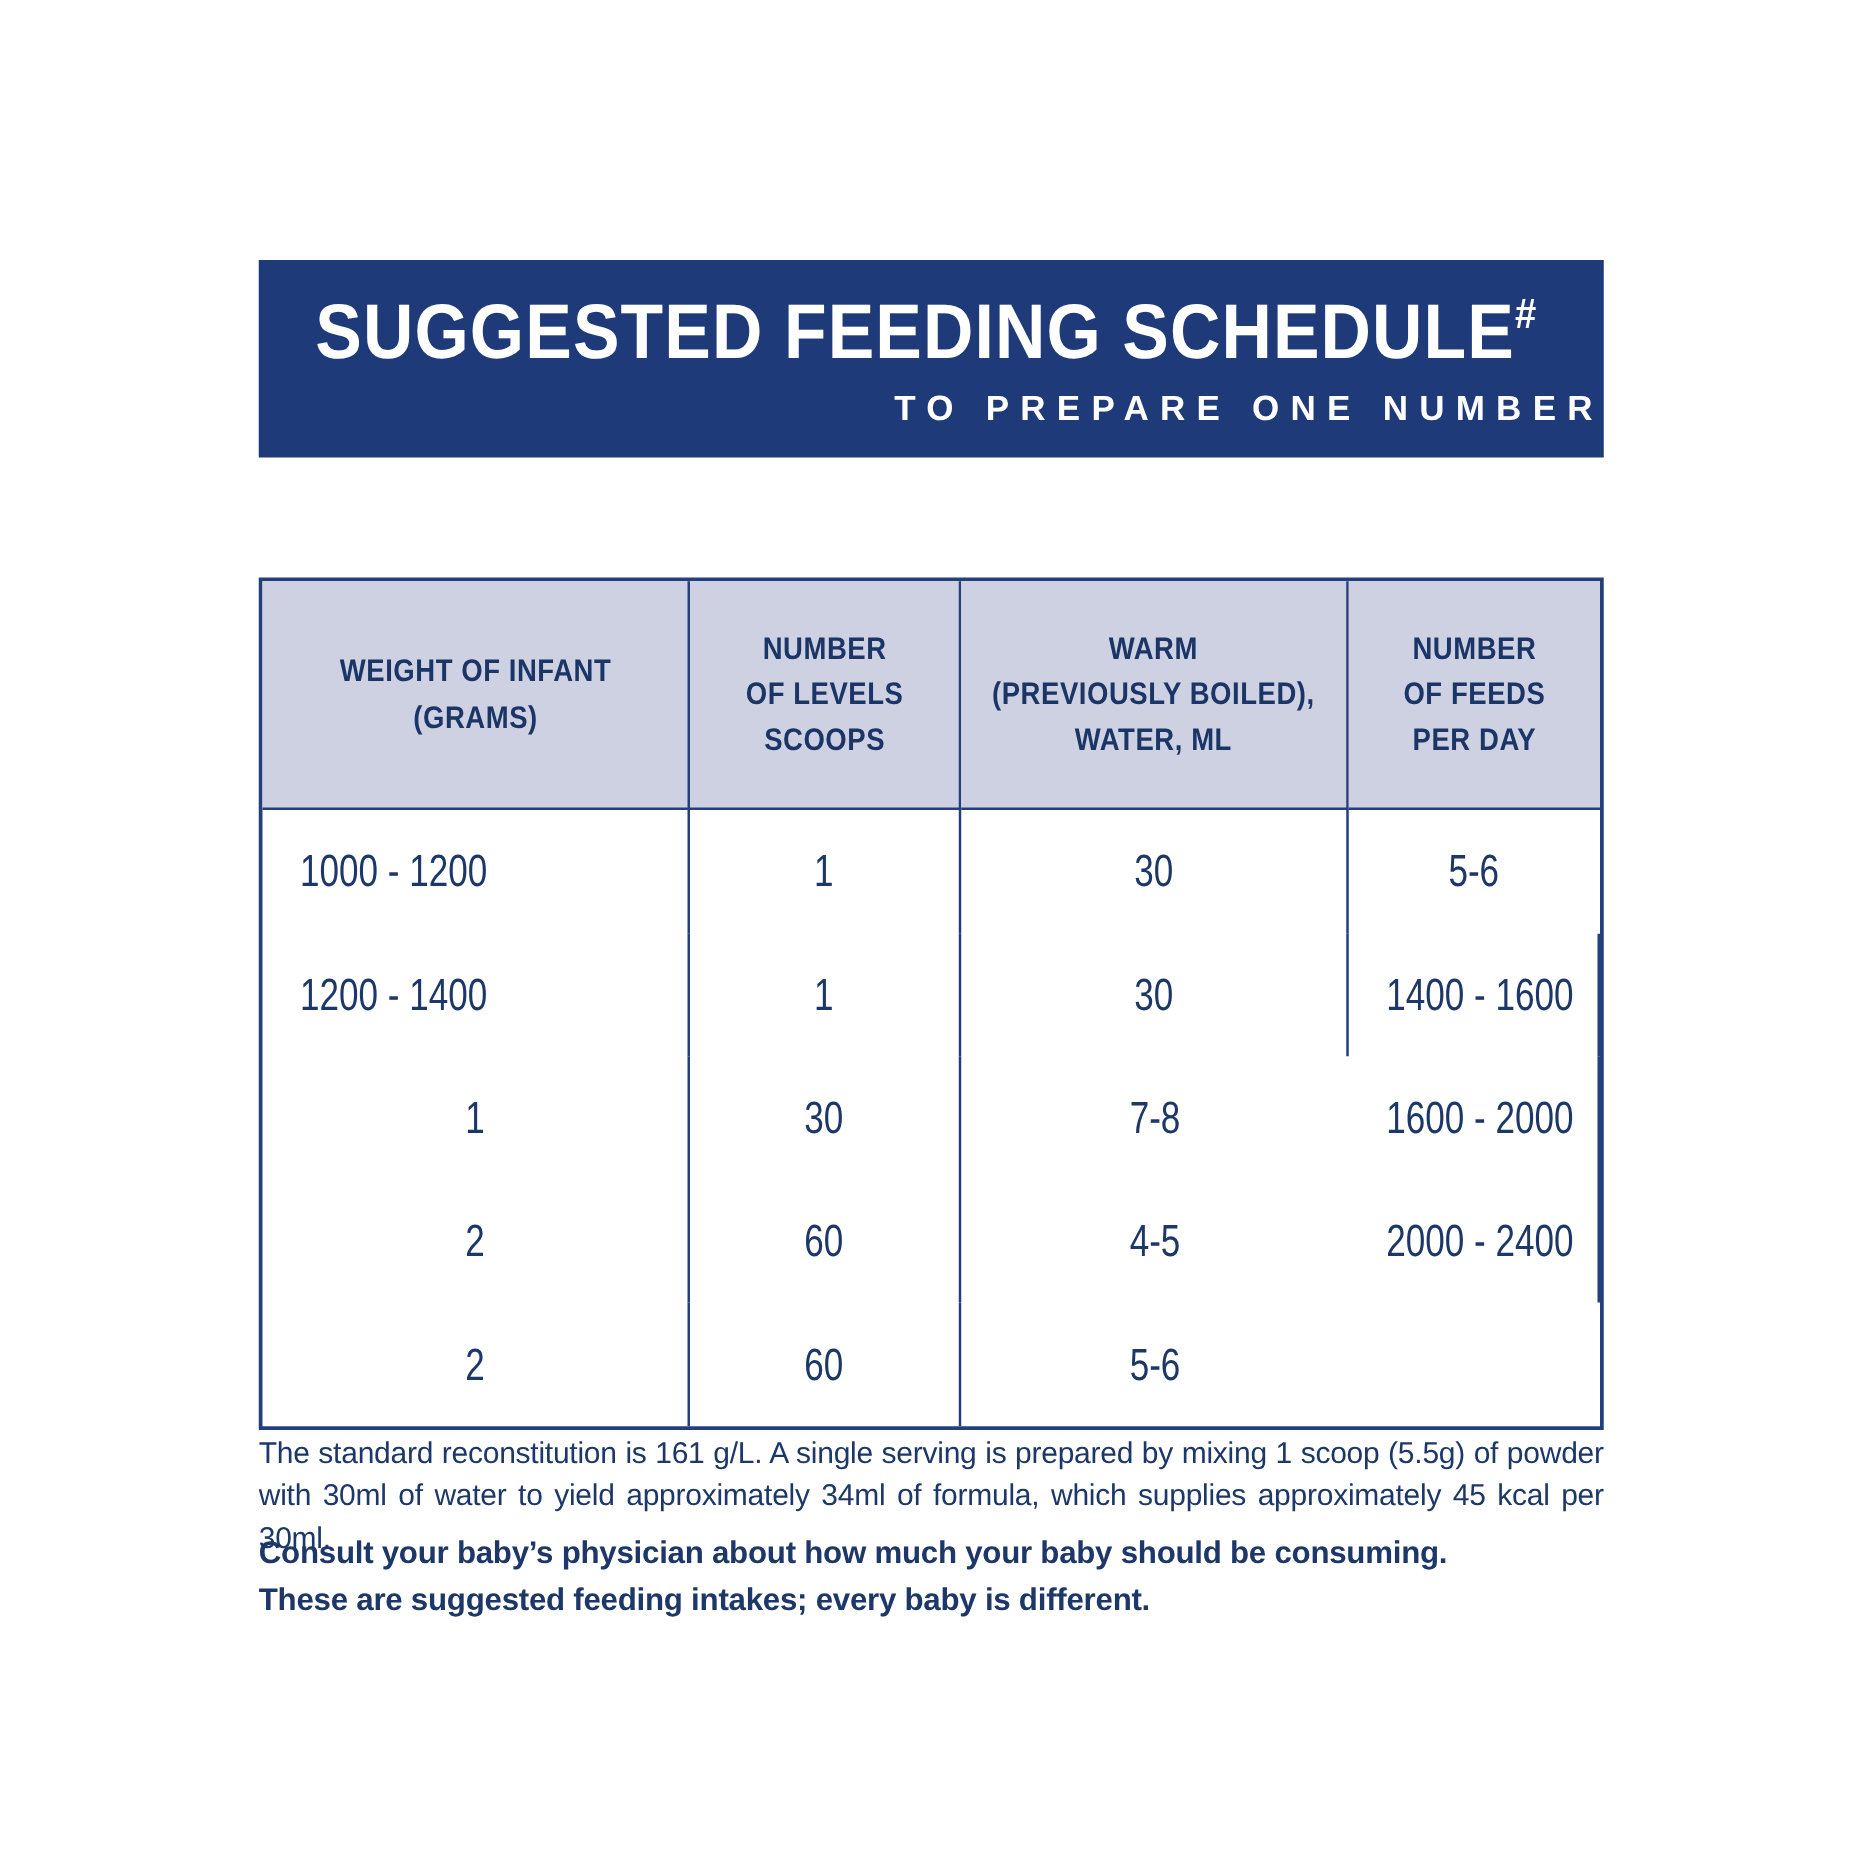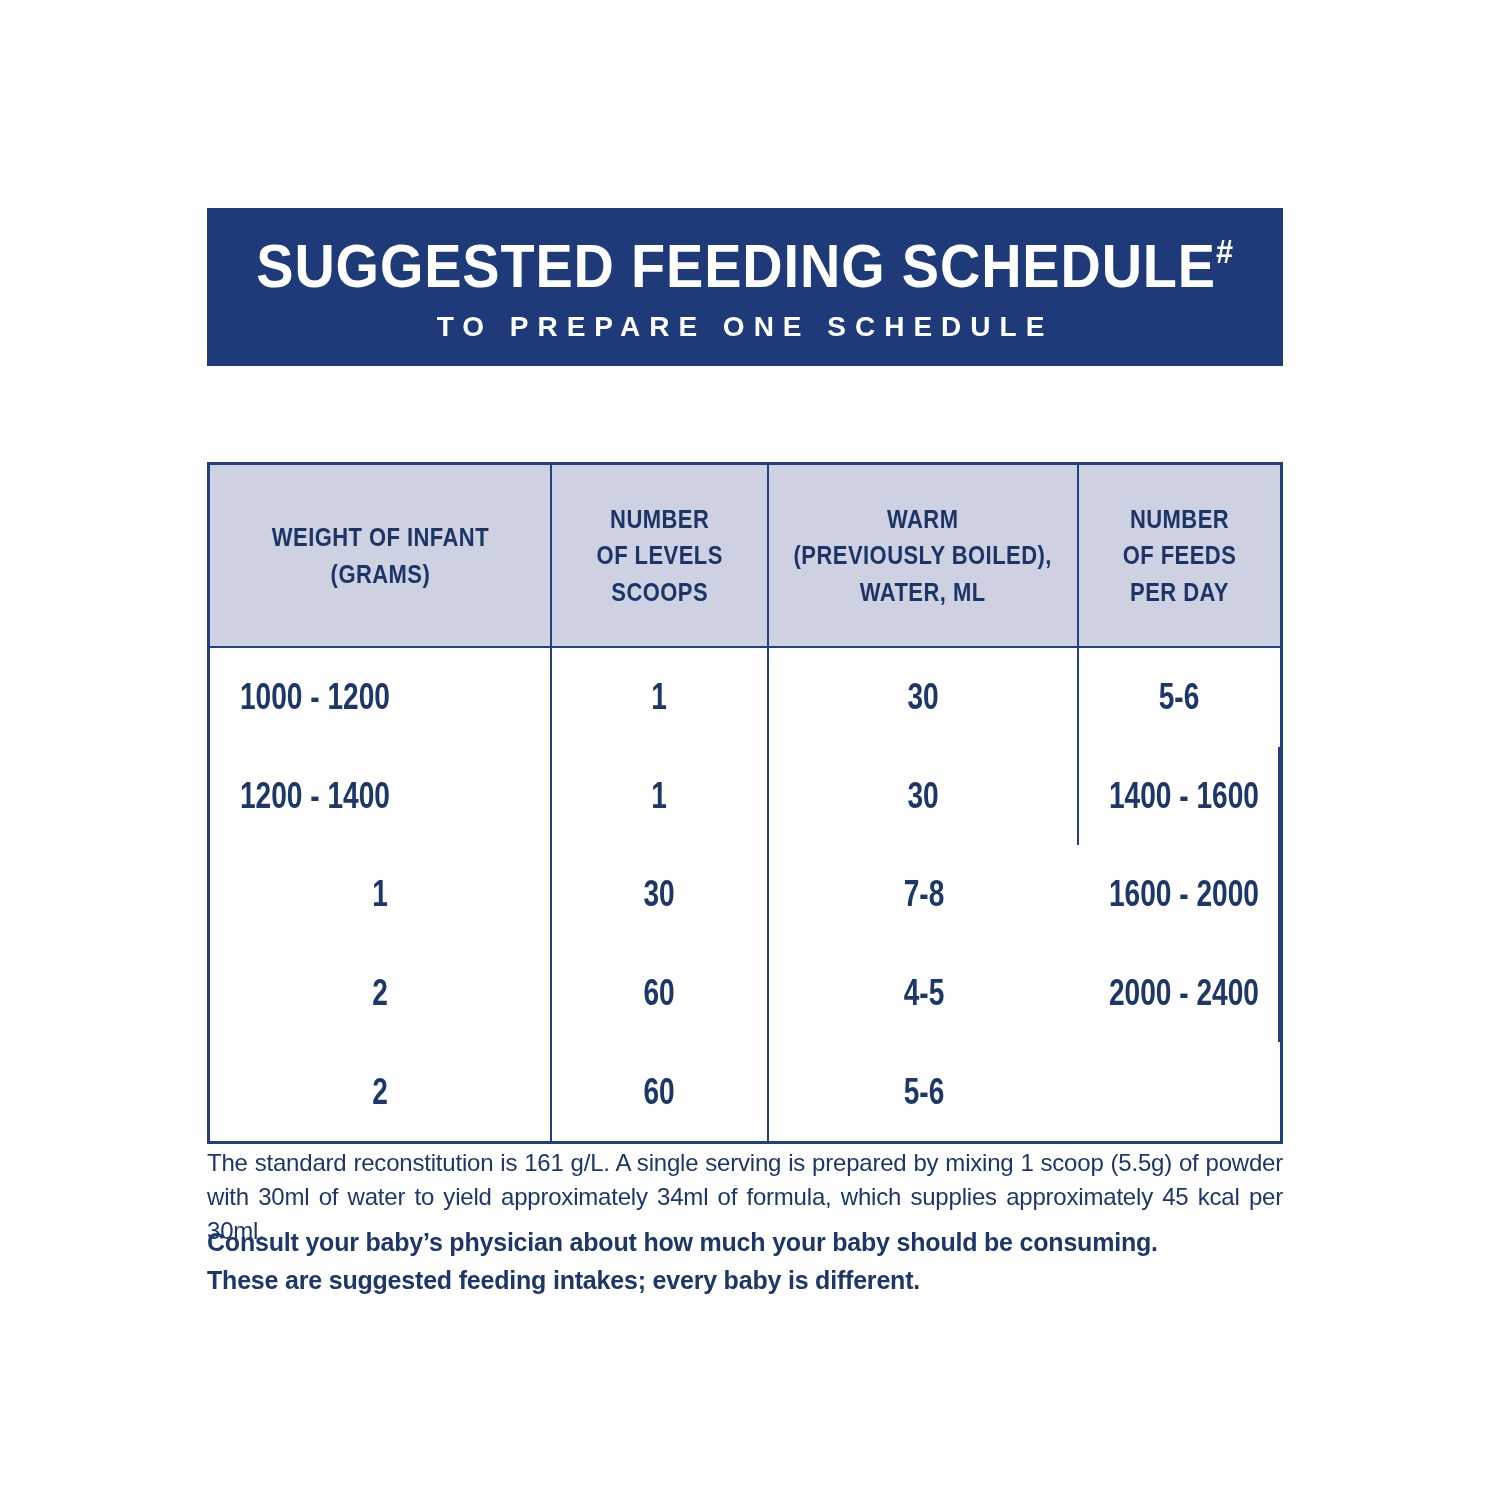--- a/index.html
+++ b/index.html
@@ -19,21 +19,21 @@
   
   .banner {
     position: absolute;
     left: 207px;
     top: 208px;
     width: 1076px;
     height: 158px;
     background: #1e3a78;
     display: flex;
     flex-direction: column;
-    align-items: center;
+    align-items: flex-end;
     justify-content: center;
     box-sizing: border-box;
   }
   .banner-title {
     margin: 0;
     color: #ffffff;
     font-size: 62px;
     font-weight: bold;
     letter-spacing: 1px;
     line-height: 1;
@@ -92,21 +92,21 @@
     display: inline-block;
     transform: scaleX(0.88);
     transform-origin: center;
   }
   .td {
     border-right: 2px solid #23407c;
     display: flex;
     align-items: center;
     justify-content: center;
     color: #1c3768;
-    font-weight: bold;
+    font-weight: normal;
     font-size: 36px;
     box-sizing: border-box;
   }
   .td.lastcol { border-right: none; }
   .td.weight {
     justify-content: flex-start;
     padding-left: 30px;
   }
   .cnd {
     display: inline-block;
@@ -139,21 +139,21 @@
     white-space: pre-line;
   }
 </style>
 </head>
 <body>
 
 <div class="canvas">
 
   <div class="banner">
     <h1 class="banner-title"><span>SUGGESTED FEEDING SCHEDULE</span><sup>#</sup></h1>
-    <div class="banner-subtitle">TO PREPARE ONE SCHEDULE</div>
+    <div class="banner-subtitle">TO PREPARE ONE NUMBER</div>
   </div>
 
   <div class="ftable">
 
     <div class="th">
         <span class="th-text">WEIGHT OF INFANT
 (GRAMS)</span>
       </div>
     <div class="th">
         <span class="th-text">NUMBER

